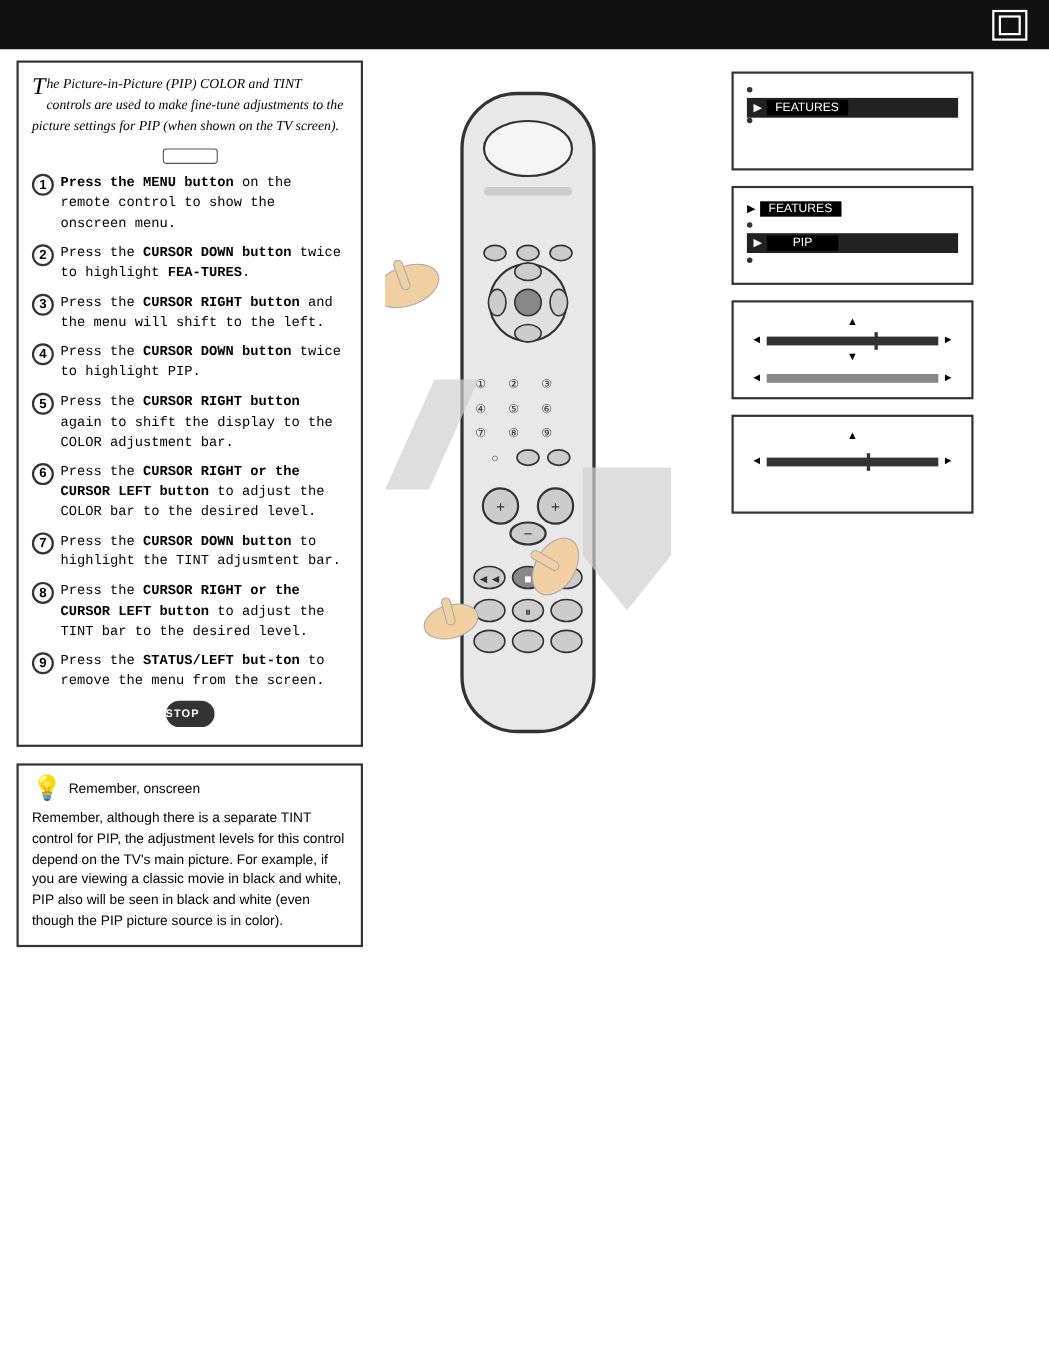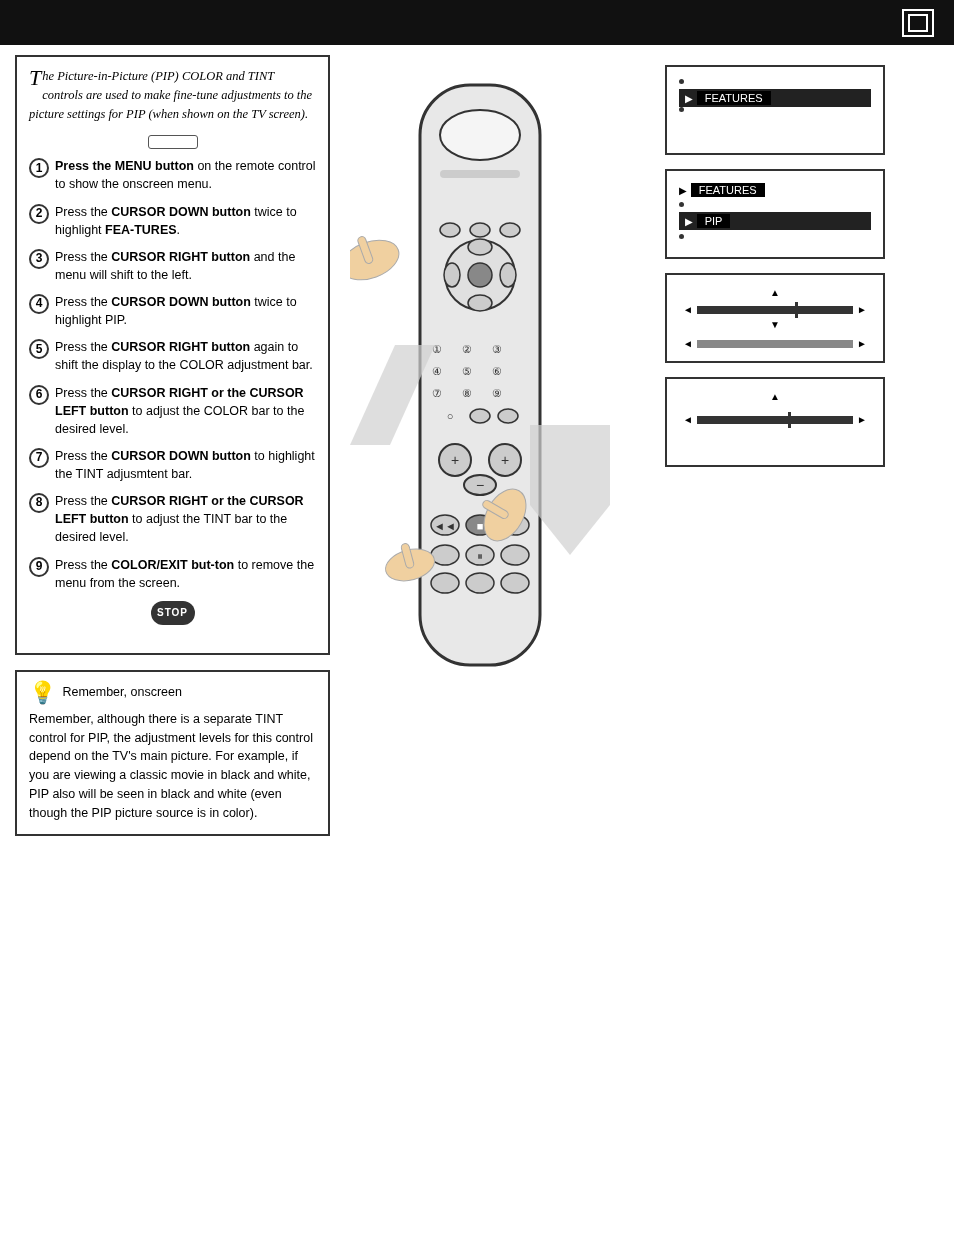--- a/index.html
+++ b/index.html
@@ -100,35 +100,35 @@
       border: 2px solid #333;
       border-radius: 50%;
       font-weight: bold;
       font-size: 12px;
       flex-shrink: 0;
       margin-right: 6px;
       margin-top: 1px;
     }
     .step-text {
       flex: 1;
+      font-family: Liberation Mono, monospace;
     }
     .step-text b {
       font-weight: bold;
     }
 
     
     .stop-btn {
       display: block;
       width: 44px; height: 24px;
       background: #333;
       border-radius: 12px;
-      margin: 8px auto 16px auto;
-      display: flex;
-      align-items: center;
-      justify-content: center;
+      margin: 8px auto 4px auto;
+      display: flex;
+      align-items: center;
       color: #fff;
       font-size: 10px;
       font-weight: bold;
       letter-spacing: 1px;
     }
 
     
     .tip-box {
       border: 2px solid #333;
       padding: 10px 12px 12px 12px;
@@ -274,21 +274,21 @@
       <div class="step">
         <span class="step-num">8</span>
         <span class="step-text">
           Press the <b>CURSOR RIGHT or the CURSOR LEFT button</b> to adjust the TINT bar to the desired level.
         </span>
       </div>
 
       <div class="step">
         <span class="step-num">9</span>
         <span class="step-text">
-          Press the <b>COLOR/EXIT but-ton</b> to remove the menu from the screen.
+          Press the <b>STATUS/LEFT but-ton</b> to remove the menu from the screen.
         </span>
       </div>
 
       <div class="stop-btn">
         <span>STOP</span>
       </div>
 
     </div>
 
     <div class="tip-box">
@@ -414,21 +414,21 @@
         <div class="menu-screen-inner">
           <div class="menu-item-dot">
             <span class="arrow-right-small">▶</span>
             <span style="background:#000;color:#fff;padding:1px 8px;">FEATURES</span>
           </div>
           <div class="menu-item-dot" style="margin-top:4px;">
             <div class="dot"></div>
           </div>
           <div class="menu-item-selected" style="margin-top:2px;">
             <span class="arrow-right-small">▶</span>
-            <span style="background:#000;color:#fff;padding:1px 8px;">PIP</span>
+            <span style="background:#000;color:#fff;padding:1px 24px;">PIP</span>
           </div>
           <div class="menu-item-dot" style="margin-top:4px;">
             <div class="dot"></div>
           </div>
         </div>
       </div>
 
       <div class="menu-screen" style="margin-bottom:14px; width:220px; margin-left:auto;">
         <div class="menu-screen-inner">
           <div style="text-align:center; font-size:10px; margin-bottom:6px;">▲</div>

